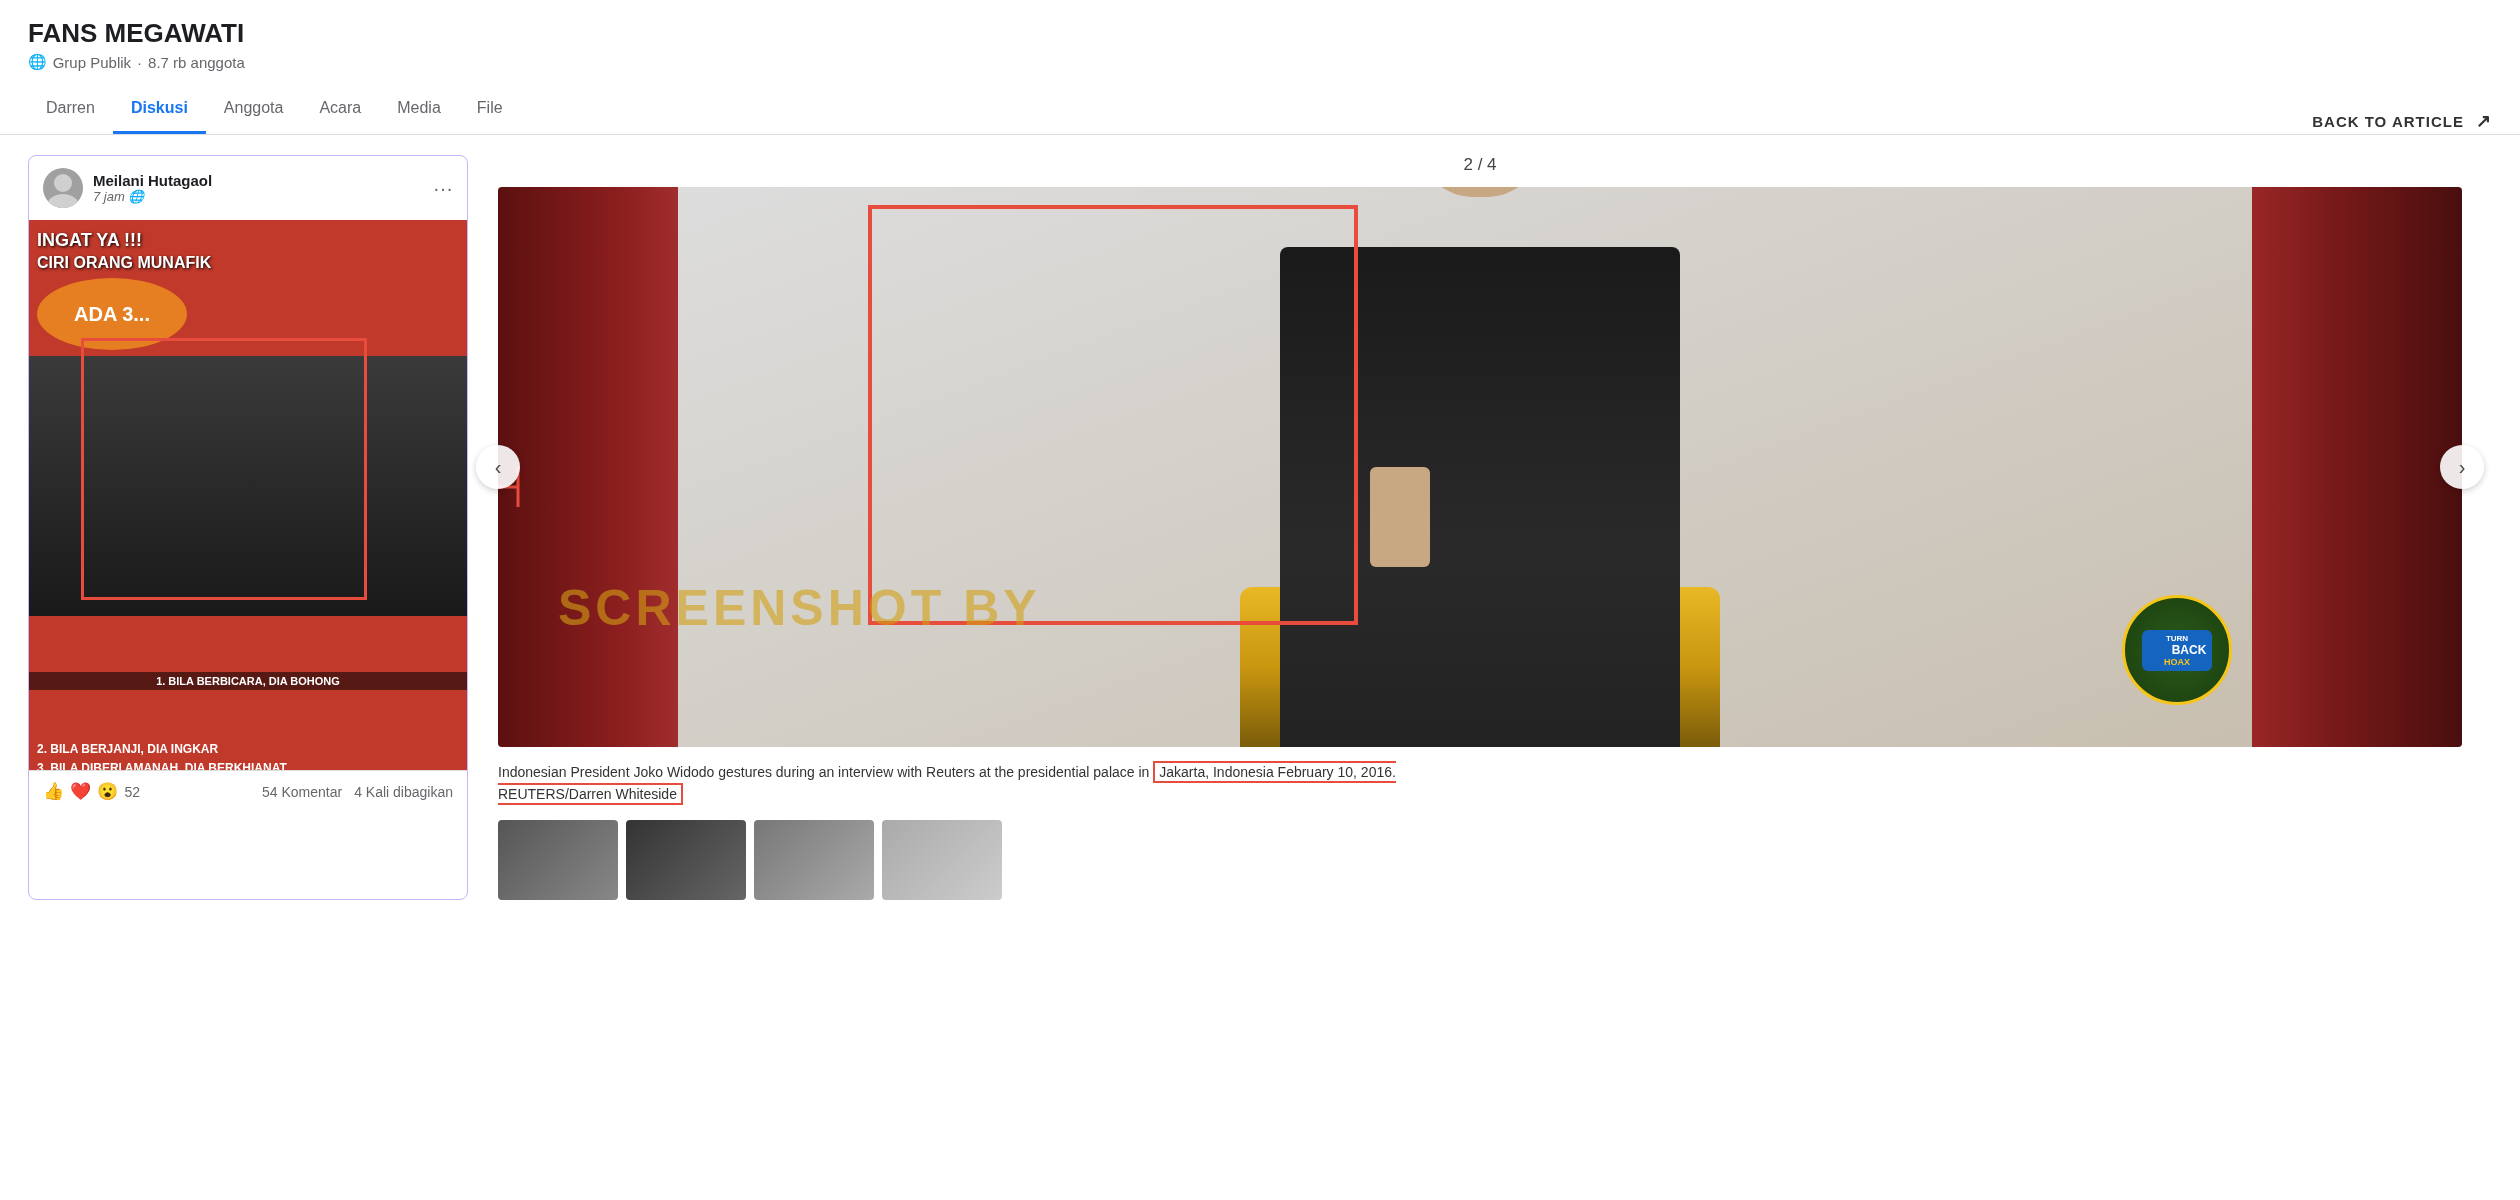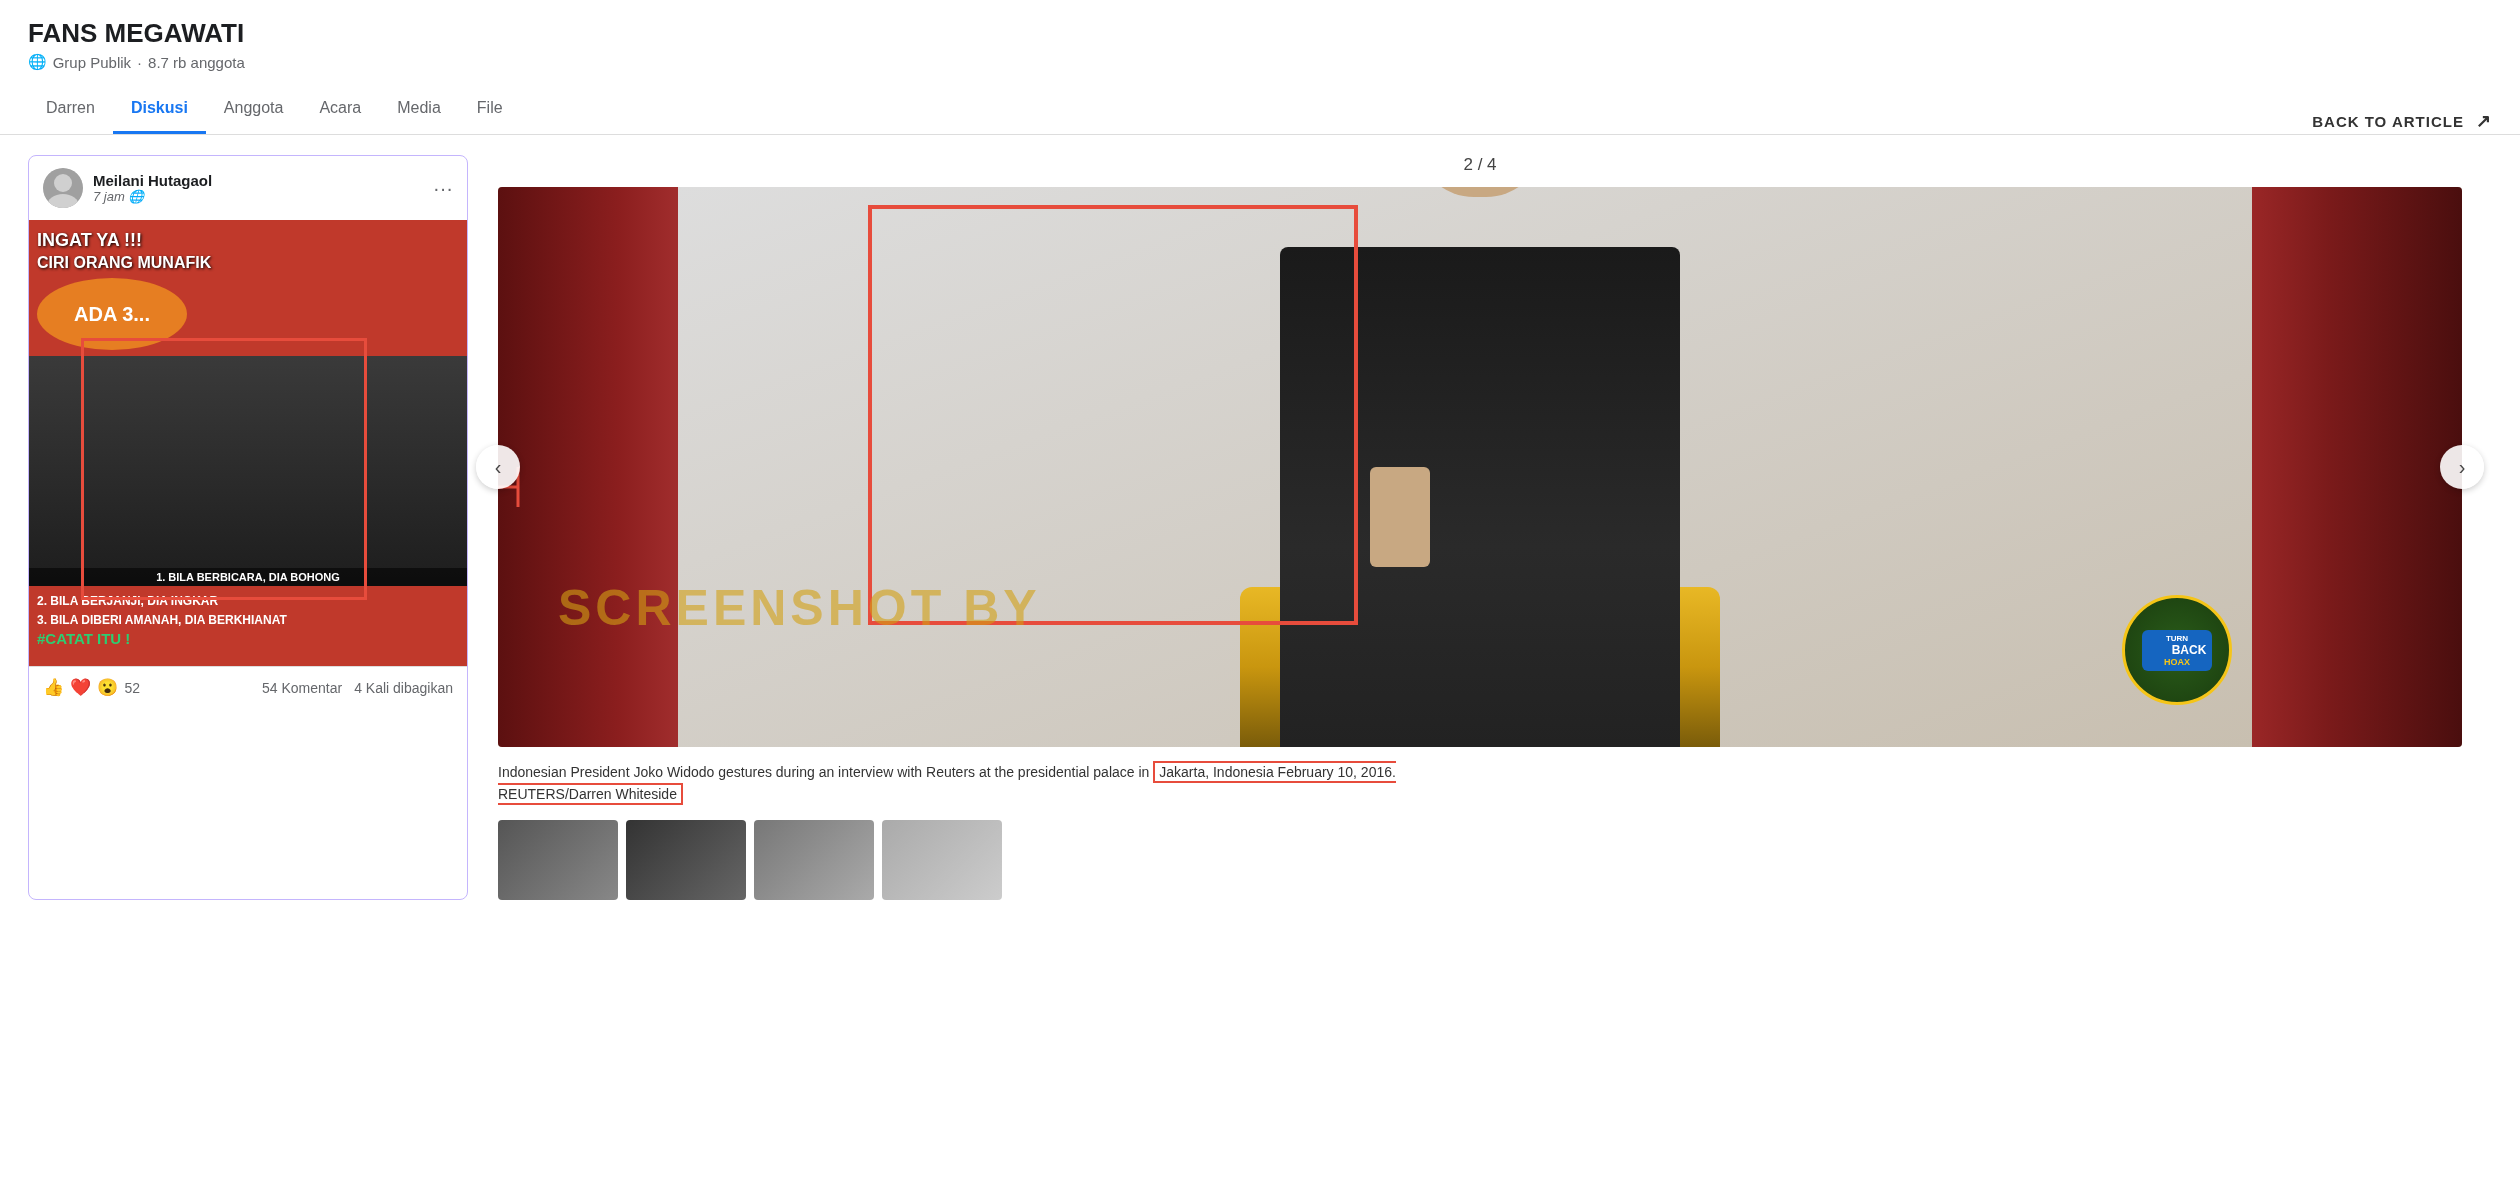--- a/index.html
+++ b/index.html
@@ -109,34 +109,34 @@
         <div class="post-author-info">
           <div class="post-author-name">Meilani Hutagaol</div>
           <div class="post-time">
             <span>7 jam</span>
             <span>🌐</span>
           </div>
         </div>
         <div class="more-btn">···</div>
       </div>
 
-      <div style="position:relative; width:100%; height:446px; overflow:hidden;text-decoration:underline;">
+      <div style="position:relative; width:100%; height:550px; overflow:hidden;text-decoration:underline;">
         <div class="meme-visual"></div>
 
         <div style="position:absolute;top:10px;left:8px;color:#fff;font-weight:900;font-size:18px;text-shadow:1px 1px 3px #000;z-index:5;">INGAT YA !!!</div>
         <div style="position:absolute;top:34px;left:8px;color:#fff;font-weight:900;font-size:16px;text-shadow:1px 1px 3px #000;z-index:5;">CIRI ORANG MUNAFIK</div>
 
         <div style="position:absolute;top:58px;left:8px;width:150px;height:72px;background:#e67e22;border-radius:50%;display:flex;align-items:center;justify-content:center;z-index:5;">
           <span style="color:#fff;font-weight:900;font-size:20px;text-align:center;">ADA 3...</span>
         </div>
 
         <div style="position:absolute;top:136px;left:0;right:0;height:255px;background:linear-gradient(to bottom,#3a3a3a,#1a1a1a);z-index:3;"></div>
 
         <div style="position:absolute;bottom:0;left:0;right:0;height:80px;background:#c0392b;z-index:5;padding:6px 8px;">
-          <div style="color:#fff;font-size:12px;font-weight:700;line-height:1.6;">2. BILA BERJANJI, DIA INGKAR</div>
+          <div style="color:#fff;font-size:12px;font-weight:700;line-height:1.6;margin-top:44px;">2. BILA BERJANJI, DIA INGKAR</div>
           <div style="color:#fff;font-size:12px;font-weight:700;line-height:1.6;">3. BILA DIBERI AMANAH, DIA BERKHIANAT</div>
           <div style="color:#2ecc71;font-size:15px;font-weight:900;">#CATAT ITU !</div>
         </div>
 
         <div style="position:absolute;bottom:80px;left:0;right:0;background:rgba(0,0,0,0.55);color:#fff;font-size:11px;font-weight:700;text-align:center;padding:3px;z-index:5;">1. BILA BERBICARA, DIA BOHONG</div>
 
         <div class="red-rect-on-meme"></div>
       </div>
 
       <div class="post-reactions">

